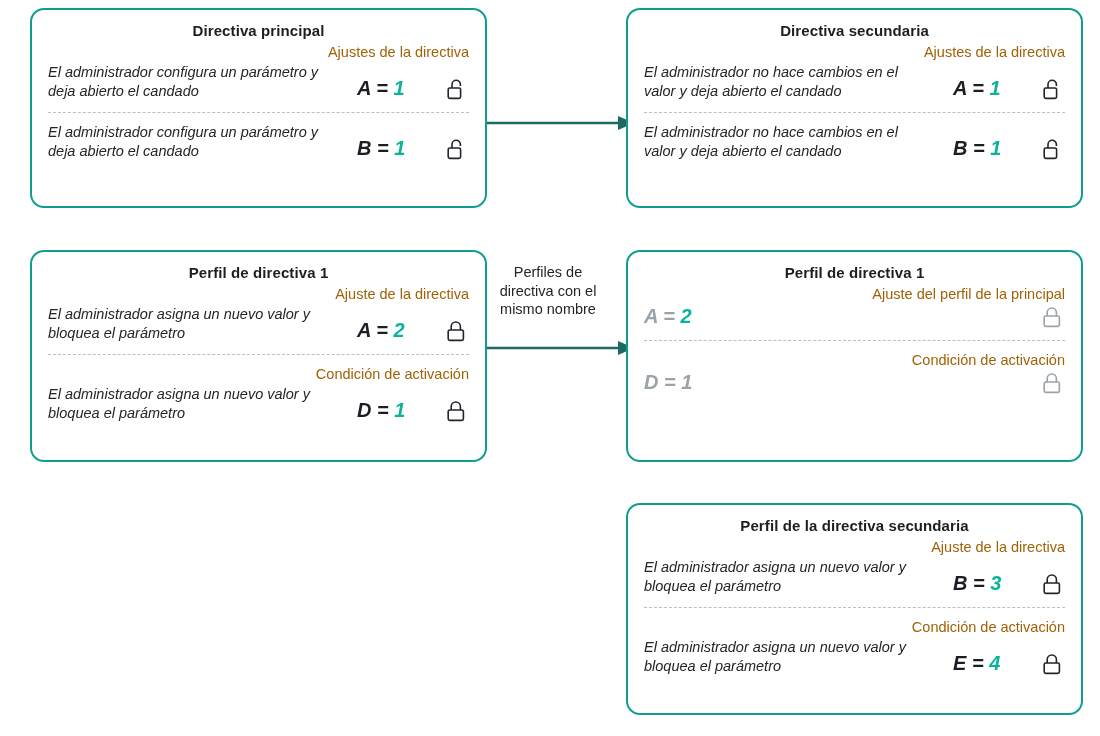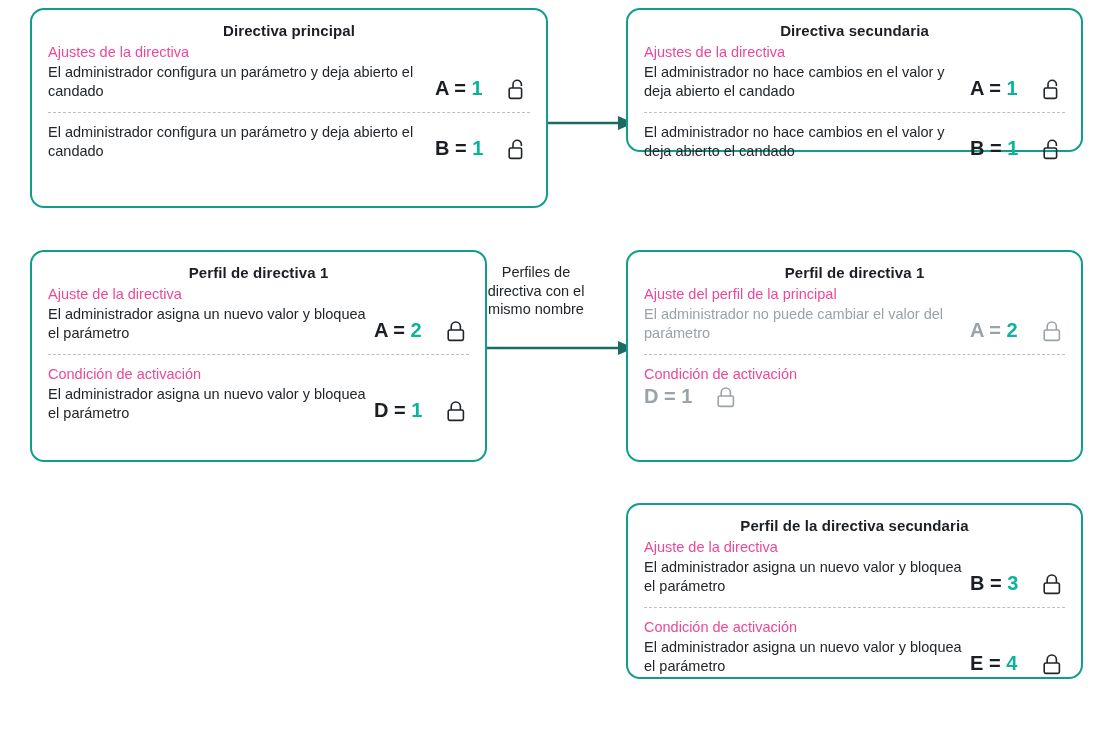--- a/index.html
+++ b/index.html
@@ -35,30 +35,32 @@
     color: #1b1f23;
     margin-top: 12px;
     margin-bottom: 4px;
     letter-spacing: 0.1px;
   }
   .section {
     padding: 0 16px;
     position: relative;
   }
   .section-label {
-    text-align: left;
+    text-align: right;
     font-size: 14.5px;
-    color: #ec4899;
+    color: #a16207;
     line-height: 1.25;
     margin-bottom: 2px;
   }
   .row {
     display: flex;
     align-items: flex-end;
-    gap: 7px;
+    justify-content: space-between;
+    gap: 24px;
+    font-style: italic;
   }
   .row-text {
     font-size: 14.5px;
     line-height: 1.28;
     color: #22262a;
     flex: 1 1 auto;
   }
   .row-value {
     font-size: 20px;
     font-weight: bold;
@@ -111,23 +113,23 @@
   <svg class="arrow-svg" style="left:484px; top:108px; width:150px; height:30px;" viewBox="0 0 150 30">
     <line x1="0" y1="15" x2="134" y2="15" stroke="#1b6b63" stroke-width="2.5"></line>
     <polygon points="134,8 150,15 134,22" fill="#1b6b63"></polygon>
   </svg>
 
   <svg class="arrow-svg" style="left:484px; top:333px; width:150px; height:30px;" viewBox="0 0 150 30">
     <line x1="0" y1="15" x2="134" y2="15" stroke="#1b6b63" stroke-width="2.5"></line>
     <polygon points="134,8 150,15 134,22" fill="#1b6b63"></polygon>
   </svg>
 
-  <div class="side-note" style="left:476px; top:263px;">Perfiles de directiva con el mismo nombre</div>
-
-  <div class="card" style="left:30px; top:8px; width:518px; height:200px;">
+  <div class="side-note" style="left:488px; top:263px;">Perfiles de directiva con el mismo nombre</div>
+
+  <div class="card" style="left:30px; top:8px; width:457px; height:200px;">
     <div class="card-title">Directiva principal</div>
     <div class="section">
       <div class="section-label">Ajustes de la directiva</div>
       <div class="row">
         <div class="row-text">El administrador configura un parámetro y deja abierto el candado</div>
         <div class="row-value"><span>A</span> = <span class="num">1</span></div>
         <div class="row-lock">
           <svg class="lock" width="19" height="22" viewBox="0 0 19 22">
             <path d="M5 10 V6.5 A4.2 4.2 0 0 1 13.4 6.5 V8" fill="none" stroke="#22262a" stroke-width="1.6"></path>
             <rect x="1.2" y="10" width="12.4" height="10.4" rx="1.6" fill="none" stroke="#22262a" stroke-width="1.6"></rect>
@@ -141,21 +143,21 @@
         <div class="row-lock">
           <svg class="lock" width="19" height="22" viewBox="0 0 19 22">
             <path d="M5 10 V6.5 A4.2 4.2 0 0 1 13.4 6.5 V8" fill="none" stroke="#22262a" stroke-width="1.6"></path>
             <rect x="1.2" y="10" width="12.4" height="10.4" rx="1.6" fill="none" stroke="#22262a" stroke-width="1.6"></rect>
           </svg>
         </div>
       </div>
     </div>
   </div>
 
-  <div class="card" style="left:626px; top:8px; width:457px; height:144px;">
+  <div class="card" style="left:626px; top:8px; width:457px; height:200px;">
     <div class="card-title">Directiva secundaria</div>
     <div class="section">
       <div class="section-label">Ajustes de la directiva</div>
       <div class="row">
         <div class="row-text">El administrador no hace cambios en el valor y deja abierto el candado</div>
         <div class="row-value"><span>A</span> = <span class="num">1</span></div>
         <div class="row-lock">
           <svg class="lock" width="19" height="22" viewBox="0 0 19 22">
             <path d="M5 10 V6.5 A4.2 4.2 0 0 1 13.4 6.5 V8" fill="none" stroke="#22262a" stroke-width="1.6"></path>
             <rect x="1.2" y="10" width="12.4" height="10.4" rx="1.6" fill="none" stroke="#22262a" stroke-width="1.6"></rect>
@@ -203,21 +205,20 @@
         </div>
       </div>
     </div>
   </div>
 
   <div class="card" style="left:626px; top:250px; width:457px; height:212px;">
     <div class="card-title">Perfil de directiva 1</div>
     <div class="section">
       <div class="section-label">Ajuste del perfil de la principal</div>
       <div class="row muted">
-        <div class="row-text">El administrador no puede cambiar el valor del parámetro</div>
         <div class="row-value"><span>A</span> = <span class="num" style="color:#0cb39b">2</span></div>
         <div class="row-lock">
           <svg class="lock" width="19" height="22" viewBox="0 0 19 22">
             <path d="M4.2 10 V6.6 A4.6 4.6 0 0 1 13.4 6.6 V10" fill="none" stroke="#9aa3a8" stroke-width="1.6"></path>
             <rect x="1.2" y="10" width="15.2" height="10.4" rx="1.6" fill="none" stroke="#9aa3a8" stroke-width="1.6"></rect>
           </svg>
         </div>
       </div>
       <div class="divider"></div>
       <div class="section-label">Condición de activación</div>
@@ -226,21 +227,21 @@
         <div class="row-lock">
           <svg class="lock" width="19" height="22" viewBox="0 0 19 22">
             <path d="M4.2 10 V6.6 A4.6 4.6 0 0 1 13.4 6.6 V10" fill="none" stroke="#9aa3a8" stroke-width="1.6"></path>
             <rect x="1.2" y="10" width="15.2" height="10.4" rx="1.6" fill="none" stroke="#9aa3a8" stroke-width="1.6"></rect>
           </svg>
         </div>
       </div>
     </div>
   </div>
 
-  <div class="card" style="left:626px; top:503px; width:457px; height:176px;">
+  <div class="card" style="left:626px; top:503px; width:457px; height:212px;">
     <div class="card-title">Perfil de la directiva secundaria</div>
     <div class="section">
       <div class="section-label">Ajuste de la directiva</div>
       <div class="row">
         <div class="row-text">El administrador asigna un nuevo valor y bloquea el parámetro</div>
         <div class="row-value"><span>B</span> = <span class="num">3</span></div>
         <div class="row-lock">
           <svg class="lock" width="19" height="22" viewBox="0 0 19 22">
             <path d="M4.2 10 V6.6 A4.6 4.6 0 0 1 13.4 6.6 V10" fill="none" stroke="#22262a" stroke-width="1.6"></path>
             <rect x="1.2" y="10" width="15.2" height="10.4" rx="1.6" fill="none" stroke="#22262a" stroke-width="1.6"></rect>

